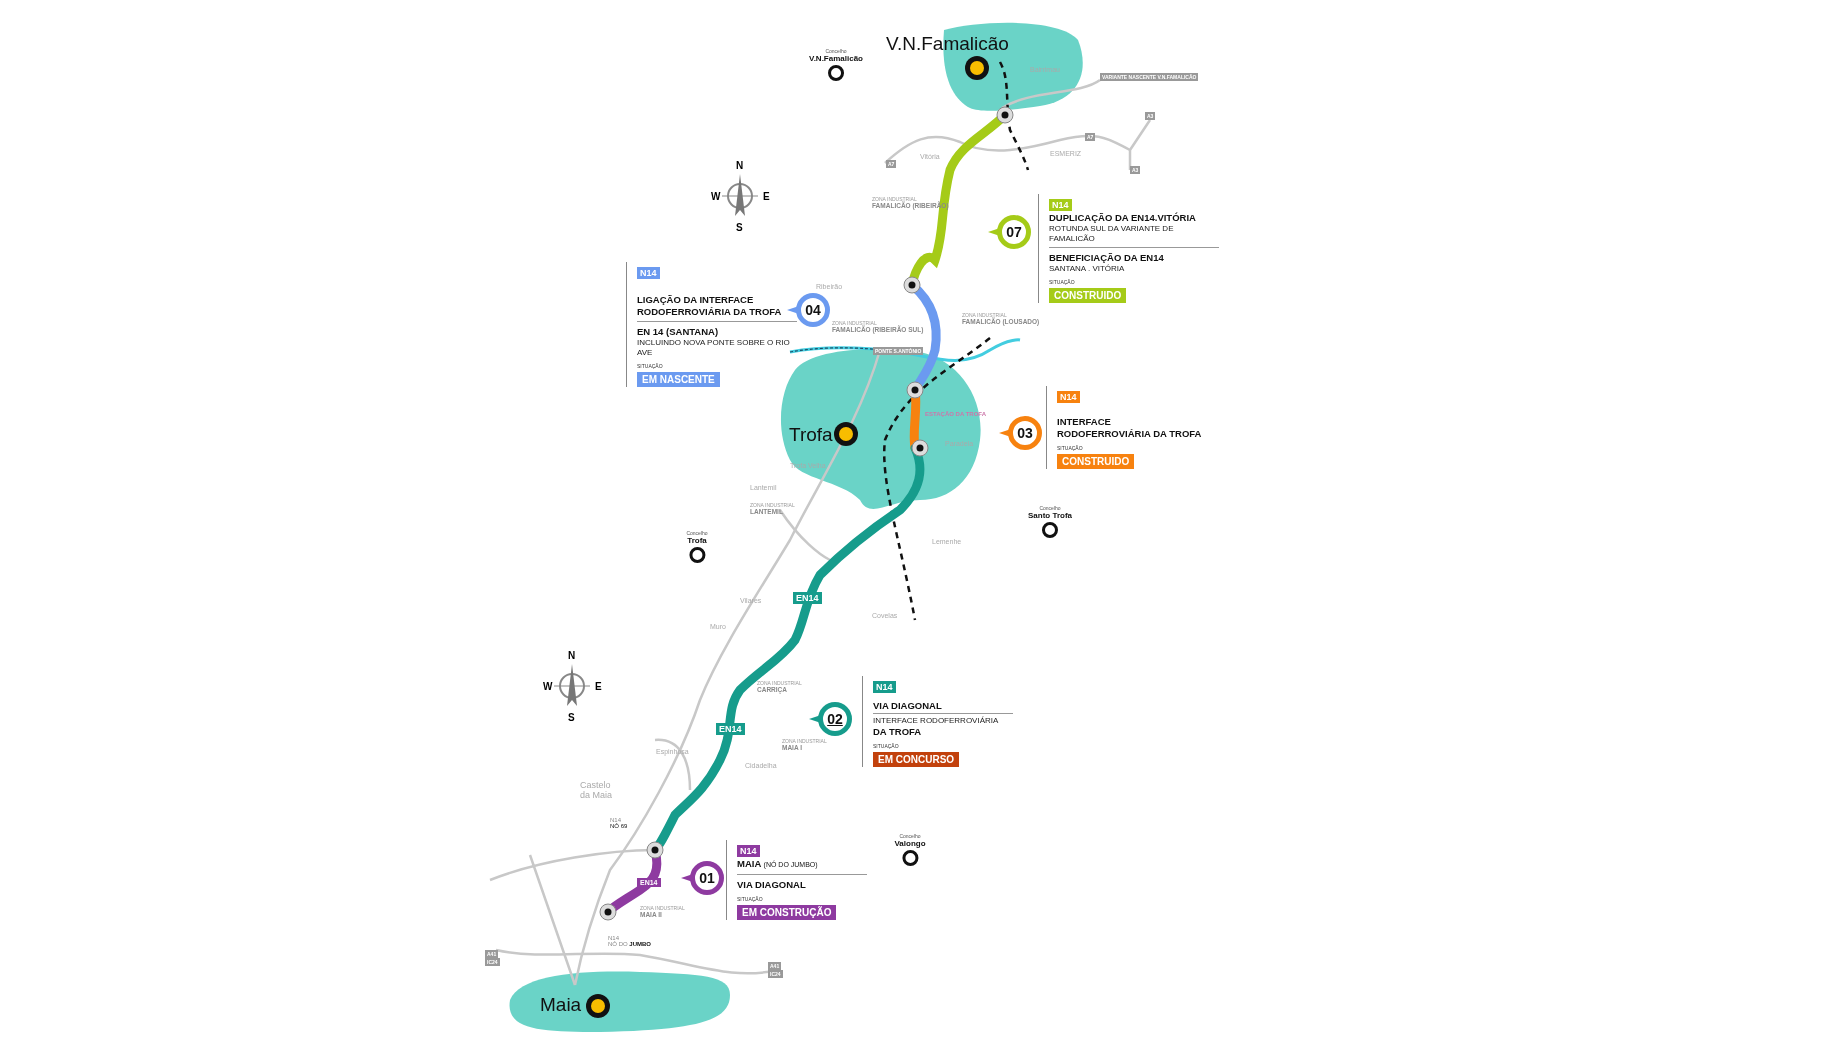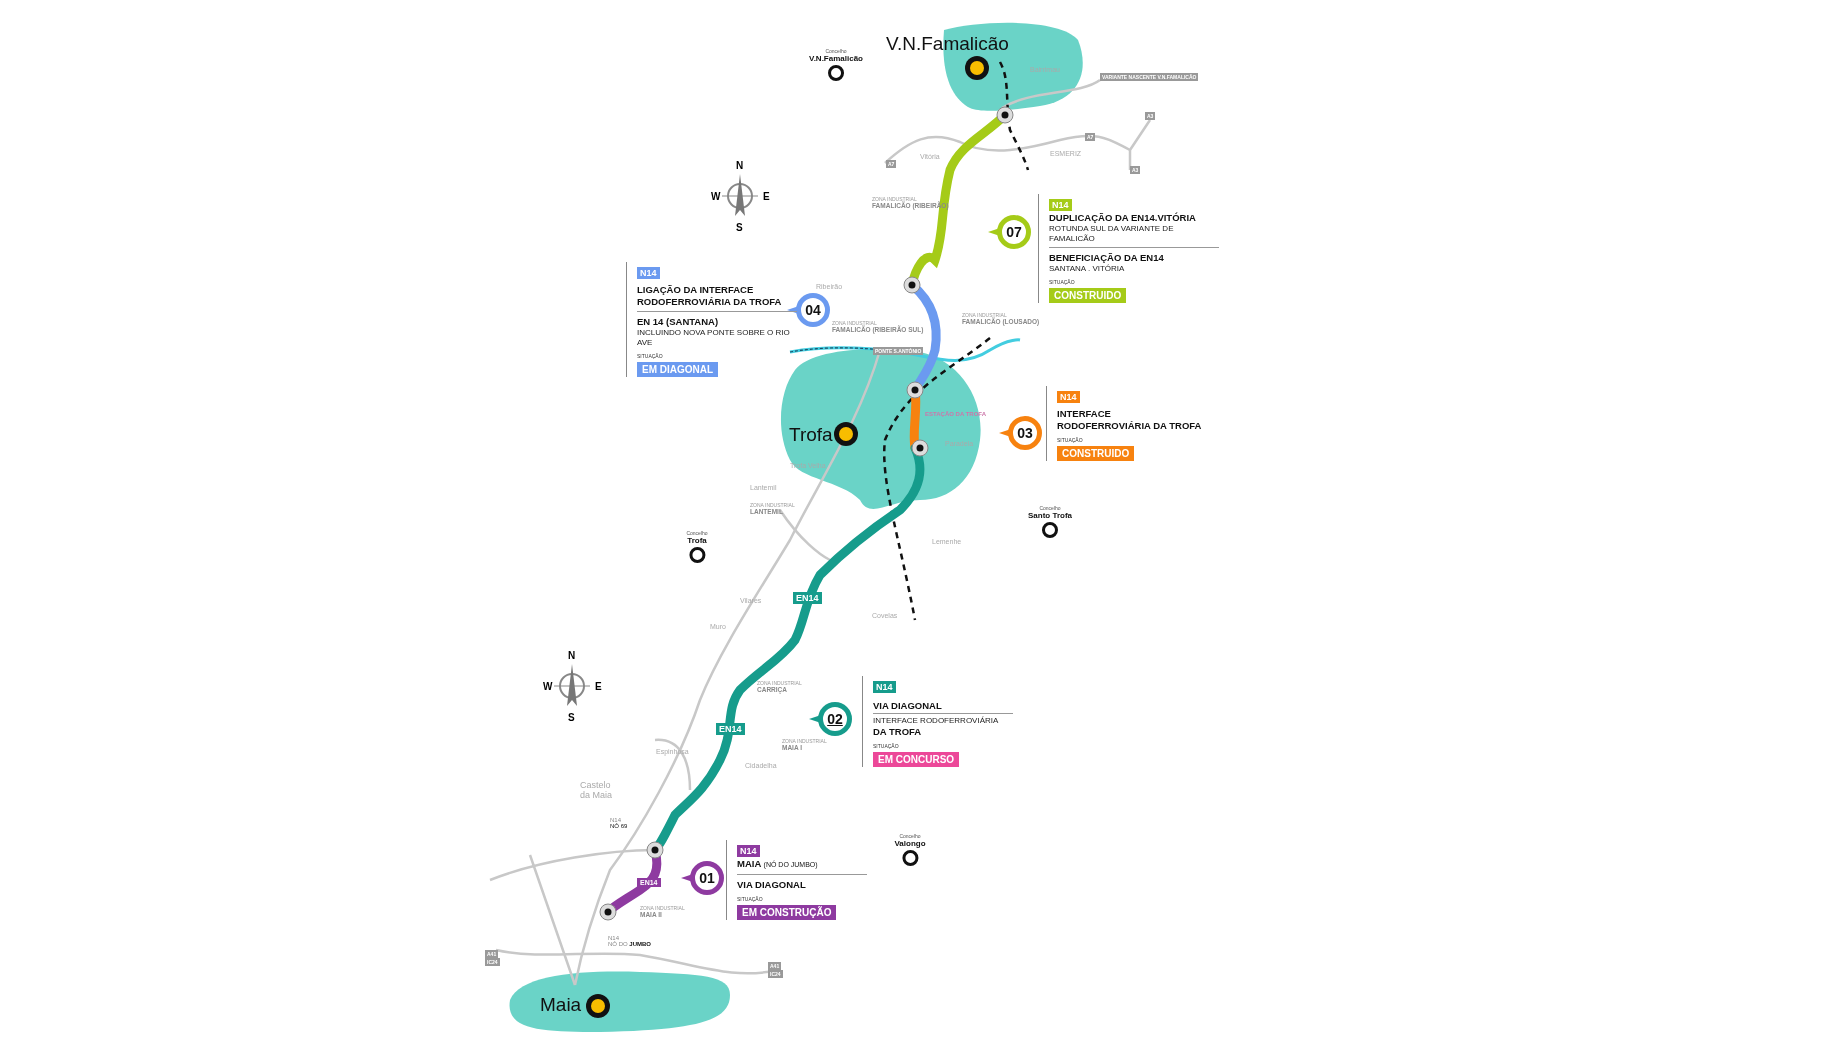--- a/index.html
+++ b/index.html
@@ -205,45 +205,45 @@
   <div class="sub">ROTUNDA SUL DA VARIANTE DE FAMALICÃO</div>
   <div class="sep"></div>
   <div class="ttl">BENEFICIAÇÃO DA EN14</div>
   <div class="sub">SANTANA . VITÓRIA</div>
   <div class="sit">SITUAÇÃO</div>
   <span class="status" style="background:#a5cb18;">CONSTRUIDO</span>
 </div>
 
 <div class="panel" style="left:626px;top:262px;width:160px;">
   <span class="tag" style="background:#6b9af0;">N14</span>
-  <div class="ttl" style="margin-top:4px;">LIGAÇÃO DA INTERFACE</div>
+  <div class="ttl" style="margin-top:14px;">LIGAÇÃO DA INTERFACE</div>
   <div class="ttl">RODOFERROVIÁRIA DA TROFA</div>
   <div class="sep"></div>
   <div class="ttl">EN 14 (SANTANA)</div>
   <div class="sub">INCLUINDO NOVA PONTE SOBRE O RIO AVE</div>
   <div class="sit">SITUAÇÃO</div>
-  <span class="status" style="background:#6b9af0;">EM DIAGONAL</span>
+  <span class="status" style="background:#6b9af0;">EM NASCENTE</span>
 </div>
 
 <div class="panel" style="left:1046px;top:386px;width:150px;">
   <span class="tag" style="background:#f7820f;">N14</span>
-  <div class="ttl" style="margin-top:4px;">INTERFACE</div>
+  <div class="ttl" style="margin-top:12px;">INTERFACE</div>
   <div class="ttl">RODOFERROVIÁRIA DA TROFA</div>
   <div class="sit">SITUAÇÃO</div>
   <span class="status" style="background:#f7820f;">CONSTRUIDO</span>
 </div>
 
 <div class="panel" style="left:862px;top:676px;width:140px;">
   <span class="tag" style="background:#169c8c;">N14</span>
   <div class="ttl" style="margin-top:6px;">VIA DIAGONAL</div>
   <div class="sep" style="margin:1px 0 2px;"></div>
   <div class="sub">INTERFACE RODOFERROVIÁRIA</div>
   <div class="ttl">DA TROFA</div>
   <div class="sit">SITUAÇÃO</div>
-  <span class="status" style="background:#ec4899;">EM CONCURSO</span>
+  <span class="status" style="background:#c2410c;">EM CONCURSO</span>
 </div>
 
 <div class="panel" style="left:726px;top:840px;width:130px;">
   <span class="tag" style="background:#8e3aa0;">N14</span>
   <div class="ttl"><span>MAIA</span> <span style="font-weight:normal;font-size:7px;">(NÓ DO JUMBO)</span></div>
   <div class="sep"></div>
   <div class="ttl">VIA DIAGONAL</div>
   <div class="sit">SITUAÇÃO</div>
   <span class="status" style="background:#8e3aa0;">EM CONSTRUÇÃO</span>
 </div>

